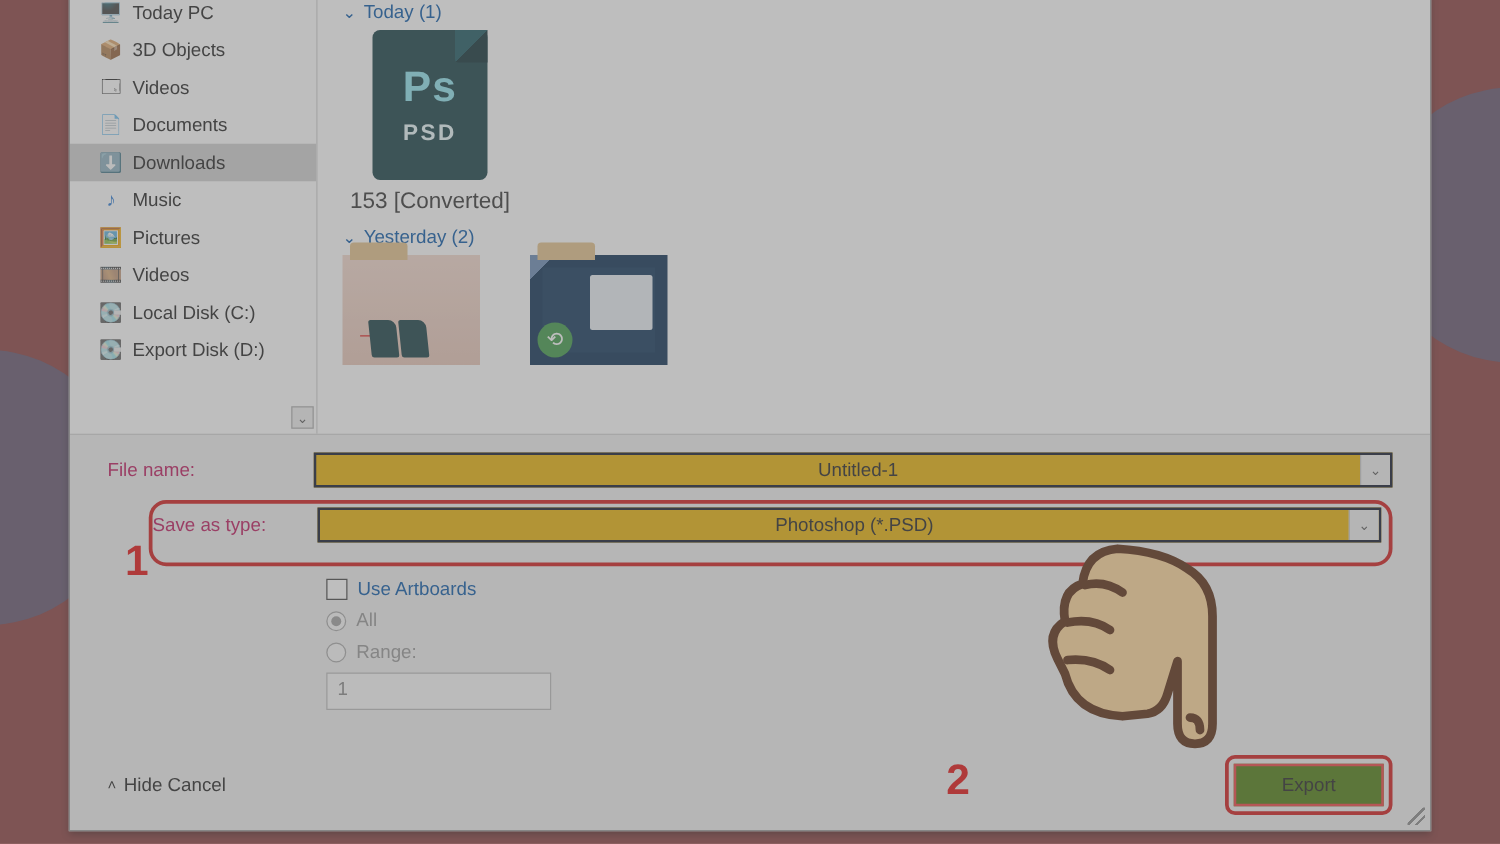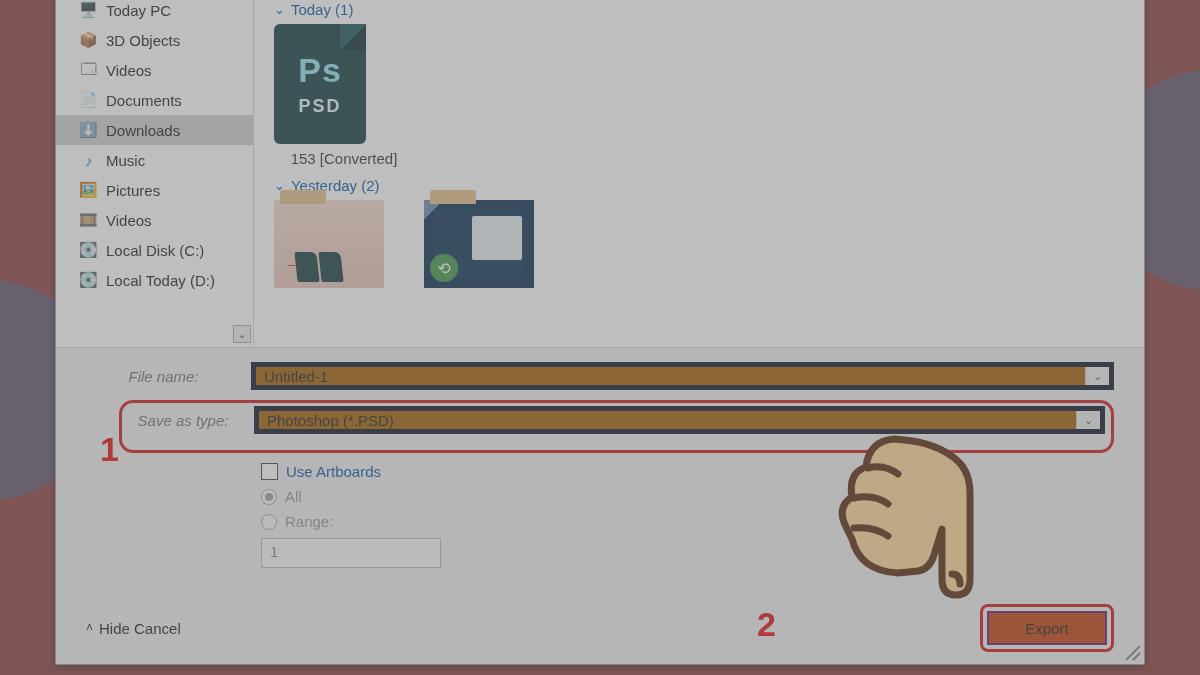--- a/index.html
+++ b/index.html
@@ -63,36 +63,36 @@
   }
   .filearea {
     flex:1; background:#fff; padding:4px 14px 0 20px; overflow:hidden;
   }
   .group-hdr{
     display:flex; gap:6px; align-items:center;
     color:#0a58a8; font-size:15px; margin:2px 0 6px 0;
   }
   .group-hdr .chev{ color:#0a58a8; font-size:13px;}
   .fileitem{
-    display:flex; flex-direction:column; width:140px; margin-bottom:10px;
+    display:flex; flex-direction:column; align-items:center; width:140px; margin-bottom:10px;
   }
   .psd-thumb{
     width:92px;height:120px; background:#153e44; border-radius:6px;
     display:flex;flex-direction:column;align-items:center;justify-content:center;
     color:#8fe4ee; font-weight:600;
     position:relative;
   }
   .psd-thumb .ps{ font-size:34px; letter-spacing:1px;}
   .psd-thumb .psd{ font-size:18px; color:#e7f7fa; margin-top:6px; letter-spacing:2px;}
   .psd-thumb::before{
     content:""; position:absolute; top:0; right:0; width:26px; height:26px;
     background:linear-gradient(135deg,#1a5660 50%,#0d2e33 50%);
     border-bottom-left-radius:3px;
   }
-  .filelabel{ font-size:15px; color:#333; margin-top:6px; text-align:center;}
+  .filelabel{ font-size:18px; color:#333; margin-top:6px; text-align:center;}
   .folders-row{ display:flex; gap:40px; margin-top:6px;}
   .folder{
     width:110px;height:88px; position:relative;
   }
   .folder1{ background:linear-gradient(#f3d9cd,#e7c5b7);}
   .folder2{ background:linear-gradient(135deg,#6a8bb5 10%,#0c2e52 10%);}
   .folder::before{
     content:""; position:absolute; left:6px; top:-10px; width:46px;height:14px;
     background:#e3c28a; border-radius:3px 3px 0 0;
   }
@@ -118,25 +118,25 @@
     background:#3f9a47; display:flex;align-items:center;justify-content:center;color:#fff;font-size:16px;
   }
 
   
   .lower{
     border-top:1px solid #d6d6d6;
     padding:14px 30px 12px 30px;
     position:relative;
   }
   .row{ display:flex; align-items:center; margin-bottom:10px;}
-  .lbl{ width:165px; text-align:center; padding-right:10px; color:#737373;font-style:italic;}
+  .lbl{ width:165px; text-align:left; padding-right:10px; color:#be185d;}
   .combo{
-    flex:1; height:28px; background:#a16207;
-    border:5px solid #0f172a; position:relative; display:flex;align-items:center;
-    padding-left:8px; font-size:15px; color:#222;
+    flex:1; height:28px; background:#eab308;
+    border:2px solid #0f172a; position:relative; display:flex;align-items:center;
+    padding-left:8px; font-size:15px; color:#222;justify-content:center;
   }
   .combo .dd{
     position:absolute; right:0; top:0; bottom:0; width:24px;
     border-left:1px solid #c8c8c8; display:flex;align-items:center;justify-content:center;
     color:#555; font-size:11px; background:#efefef;
   }
   .combo.big .dd{ background:#efefef;}
   .highlight-red{
     border:3px solid #d11a1a; border-radius:14px; padding:3px 6px 16px 0;
     margin-left:-3px;
@@ -157,21 +157,21 @@
     margin-top:36px;
   }
   .hidefolders{ display:flex;align-items:center;gap:6px; font-size:15px;color:#222;}
   .hidefolders .car{ font-size:12px;}
   .btns{ display:flex; gap:16px; align-items:center;}
   .btn{
     width:120px; height:34px; background:#e7e7e7; border:1px solid #9a9a9a;
     display:flex;align-items:center;justify-content:center; font-size:15px;color:#222;
   }
   .btn.export{
-    border:2px solid #701a75; background:#c2410c;
+    border:2px solid #ef4444; background:#4d7c0f;
   }
   .btn-highlight{
     border:3px solid #d11a1a; border-radius:8px; padding:4px;
   }
   
   .num{
     position:absolute; font-size:34px; font-weight:800; color:#e31010;
     font-family:"Segoe UI",sans-serif;
   }
   .num1{ left:14px; top:30px;} 
@@ -231,21 +231,21 @@
         <li>
           <span class="ico">🎞️</span>
           <span>Videos</span>
         </li>
         <li>
           <span class="ico">💽</span>
           <span>Local Disk (C:)</span>
         </li>
         <li>
           <span class="ico">💽</span>
-          <span>Local Today (D:)</span>
+          <span>Export Disk (D:)</span>
         </li>
       </ul>
       <div class="scroll-down">⌄</div>
     </div>
 
     <div class="filearea">
       <div class="group-hdr">
         <span class="chev">⌄</span>
         <span>Today (1)</span>
       </div>

